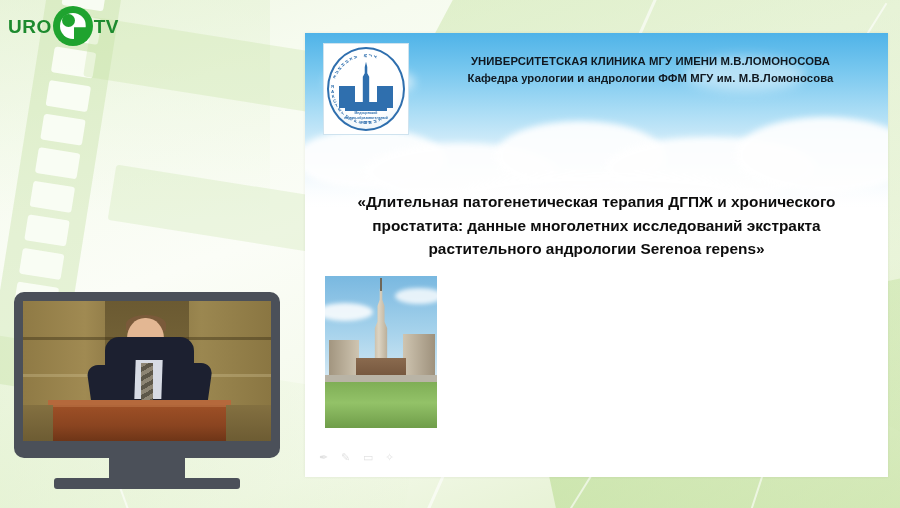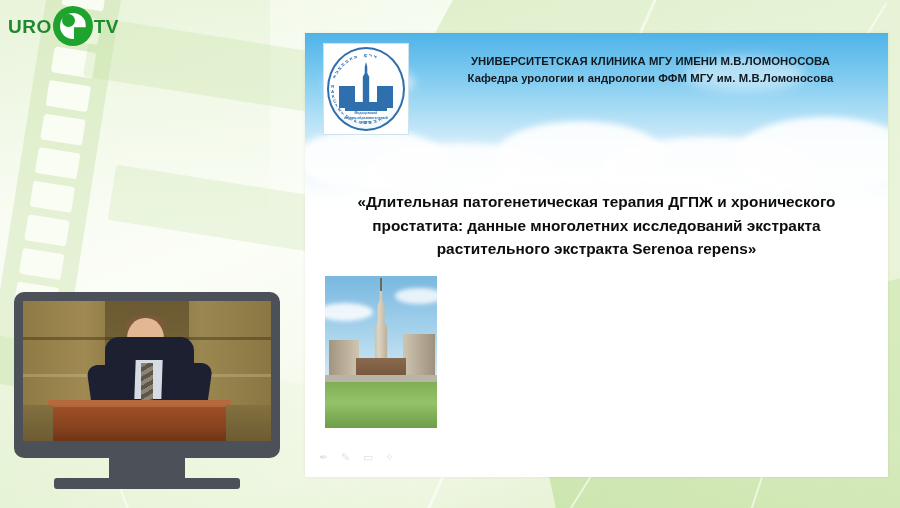--- a/index.html
+++ b/index.html
@@ -360,21 +360,21 @@
     </div>
 
     <div id="slide-header">
       <div class="l1">УНИВЕРСИТЕТСКАЯ КЛИНИКА МГУ ИМЕНИ М.В.ЛОМОНОСОВА</div>
       <div class="l2">Кафедра урологии и андрологии ФФМ  МГУ им. М.В.Ломоносова</div>
     </div>
 
     <div id="slide-title">
       <div>«Длительная патогенетическая терапия ДГПЖ и хронического</div>
       <div>простатита: данные многолетних исследований экстракта</div>
-      <div>растительного экстракта Serenoa repens»</div>
+      <div>растительного андрологии Serenoa repens»</div>
     </div>
 
     <div id="msu-photo">
       <div class="ph-sky"></div>
       <div class="ph-cl1"></div>
       <div class="ph-cl2"></div>
       <div class="ph-wingL"></div>
       <div class="ph-wingR"></div>
       <div class="ph-tower"></div>
       <div class="ph-spire"></div>

